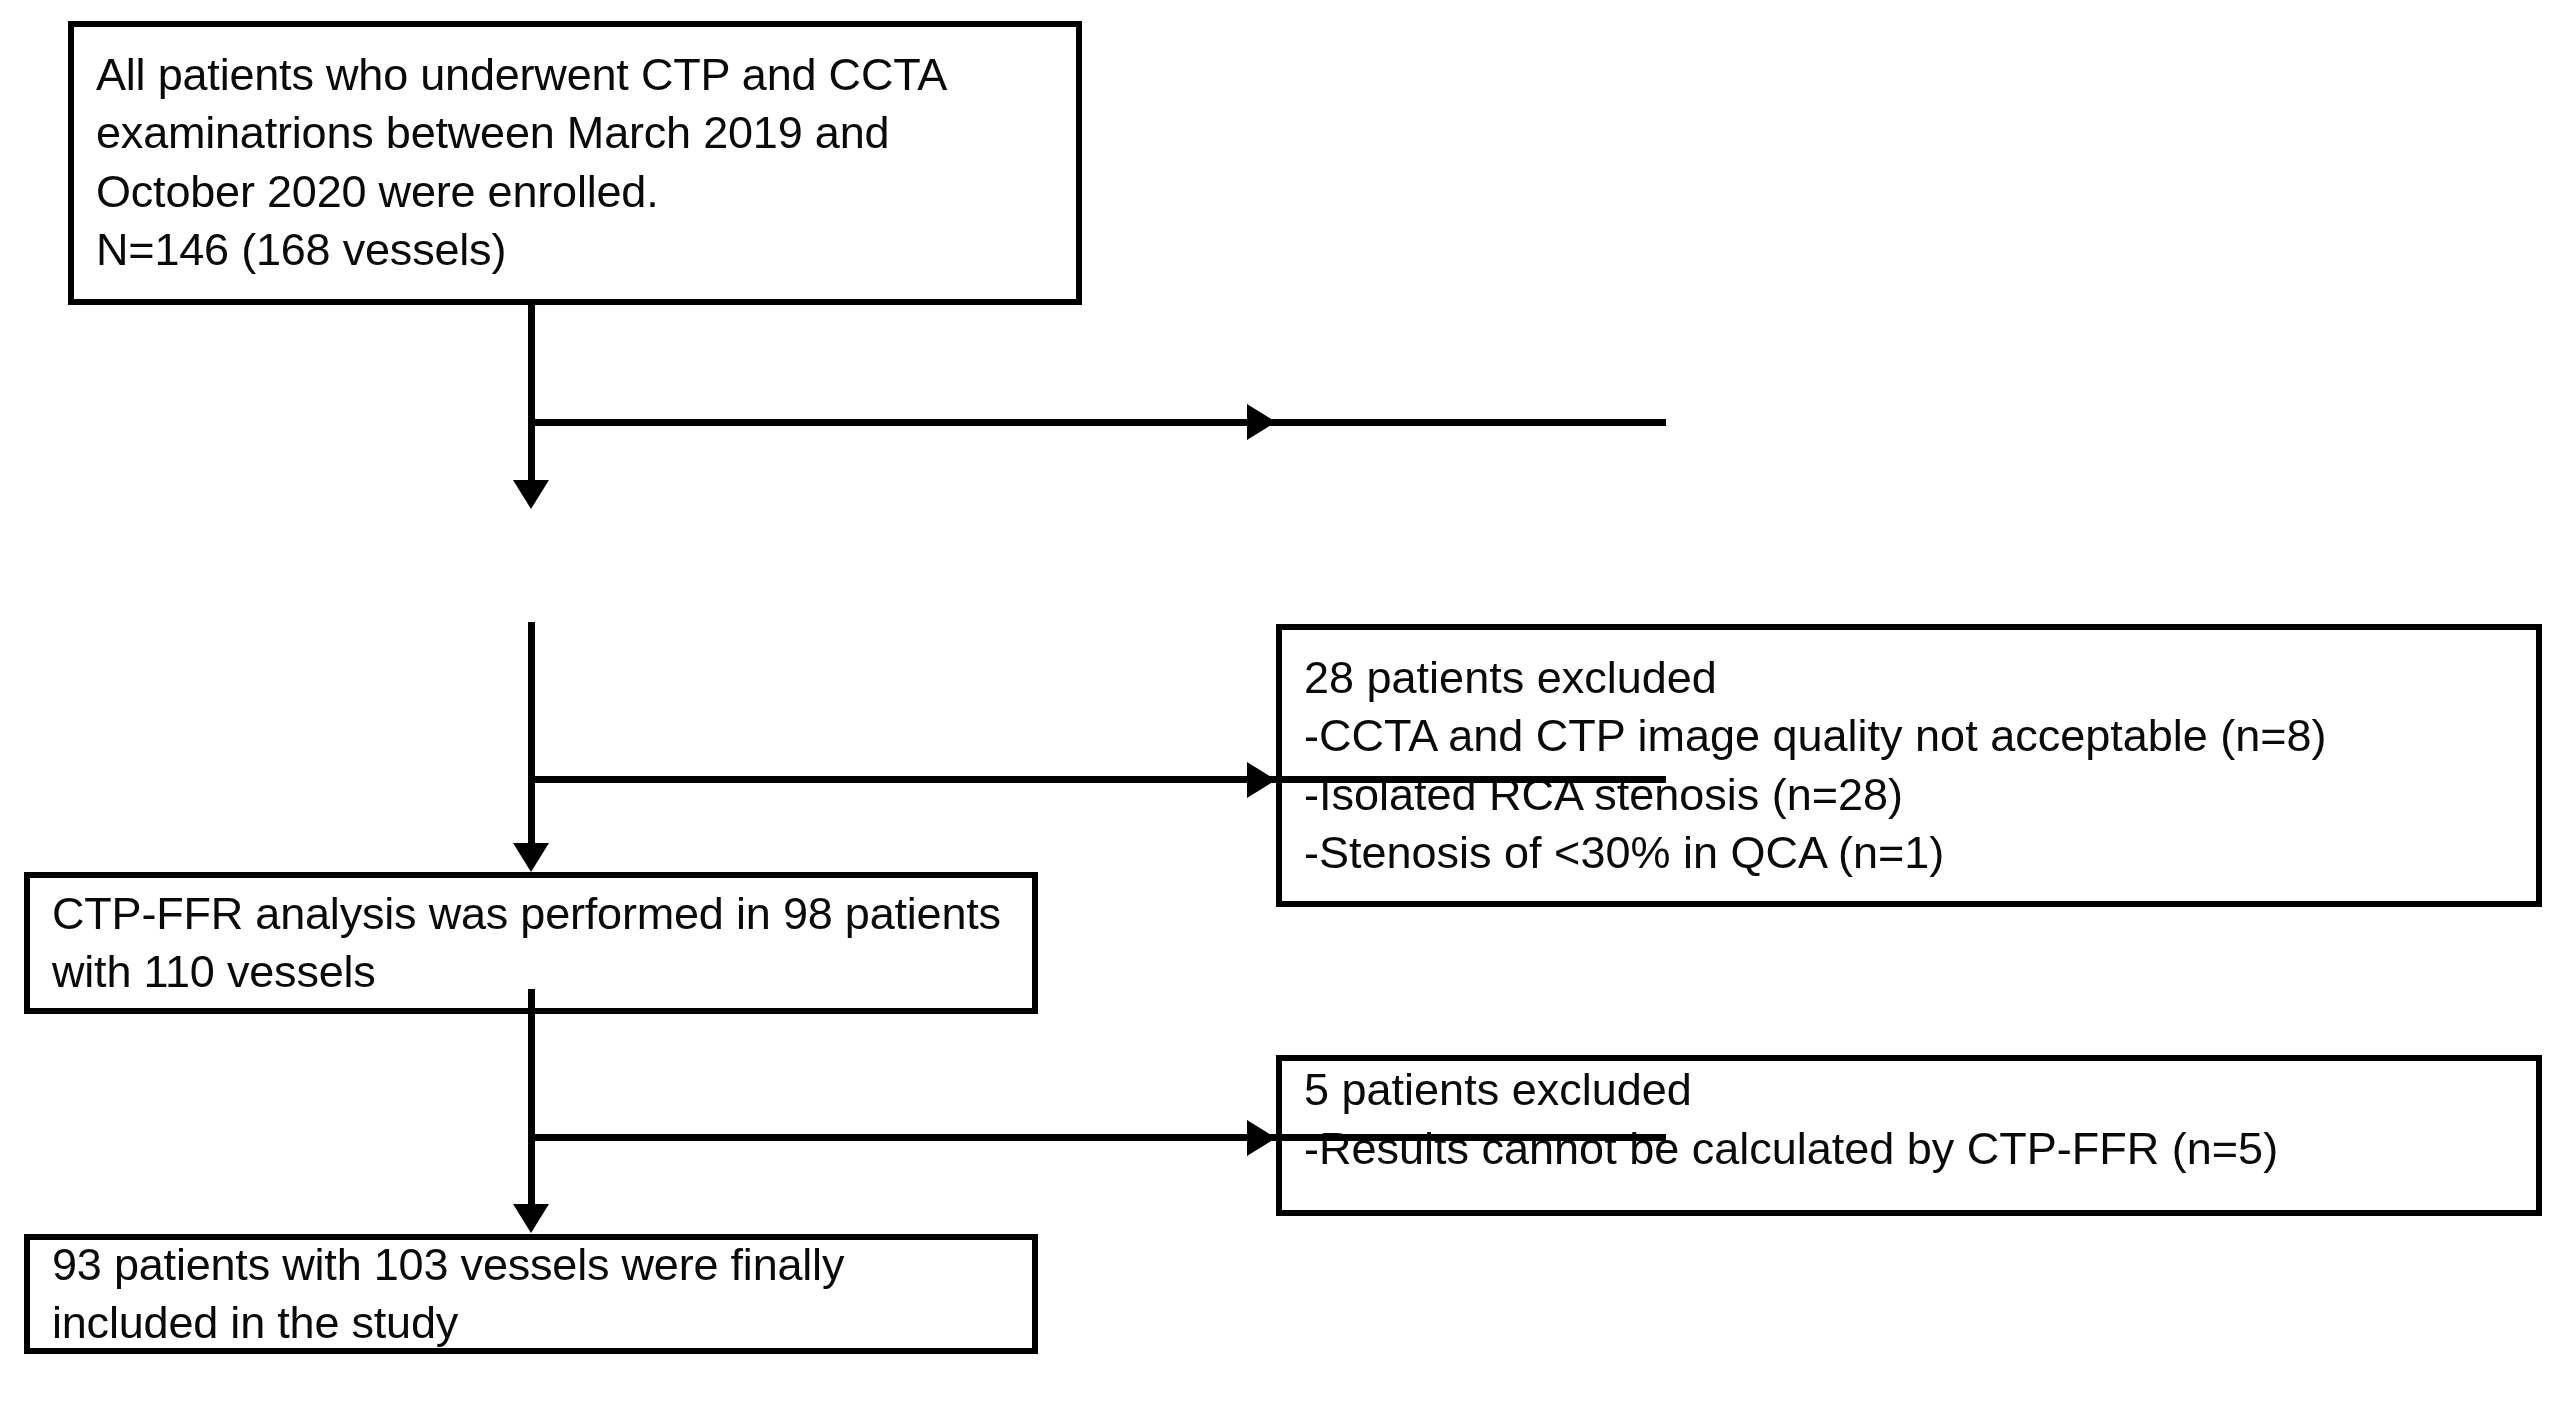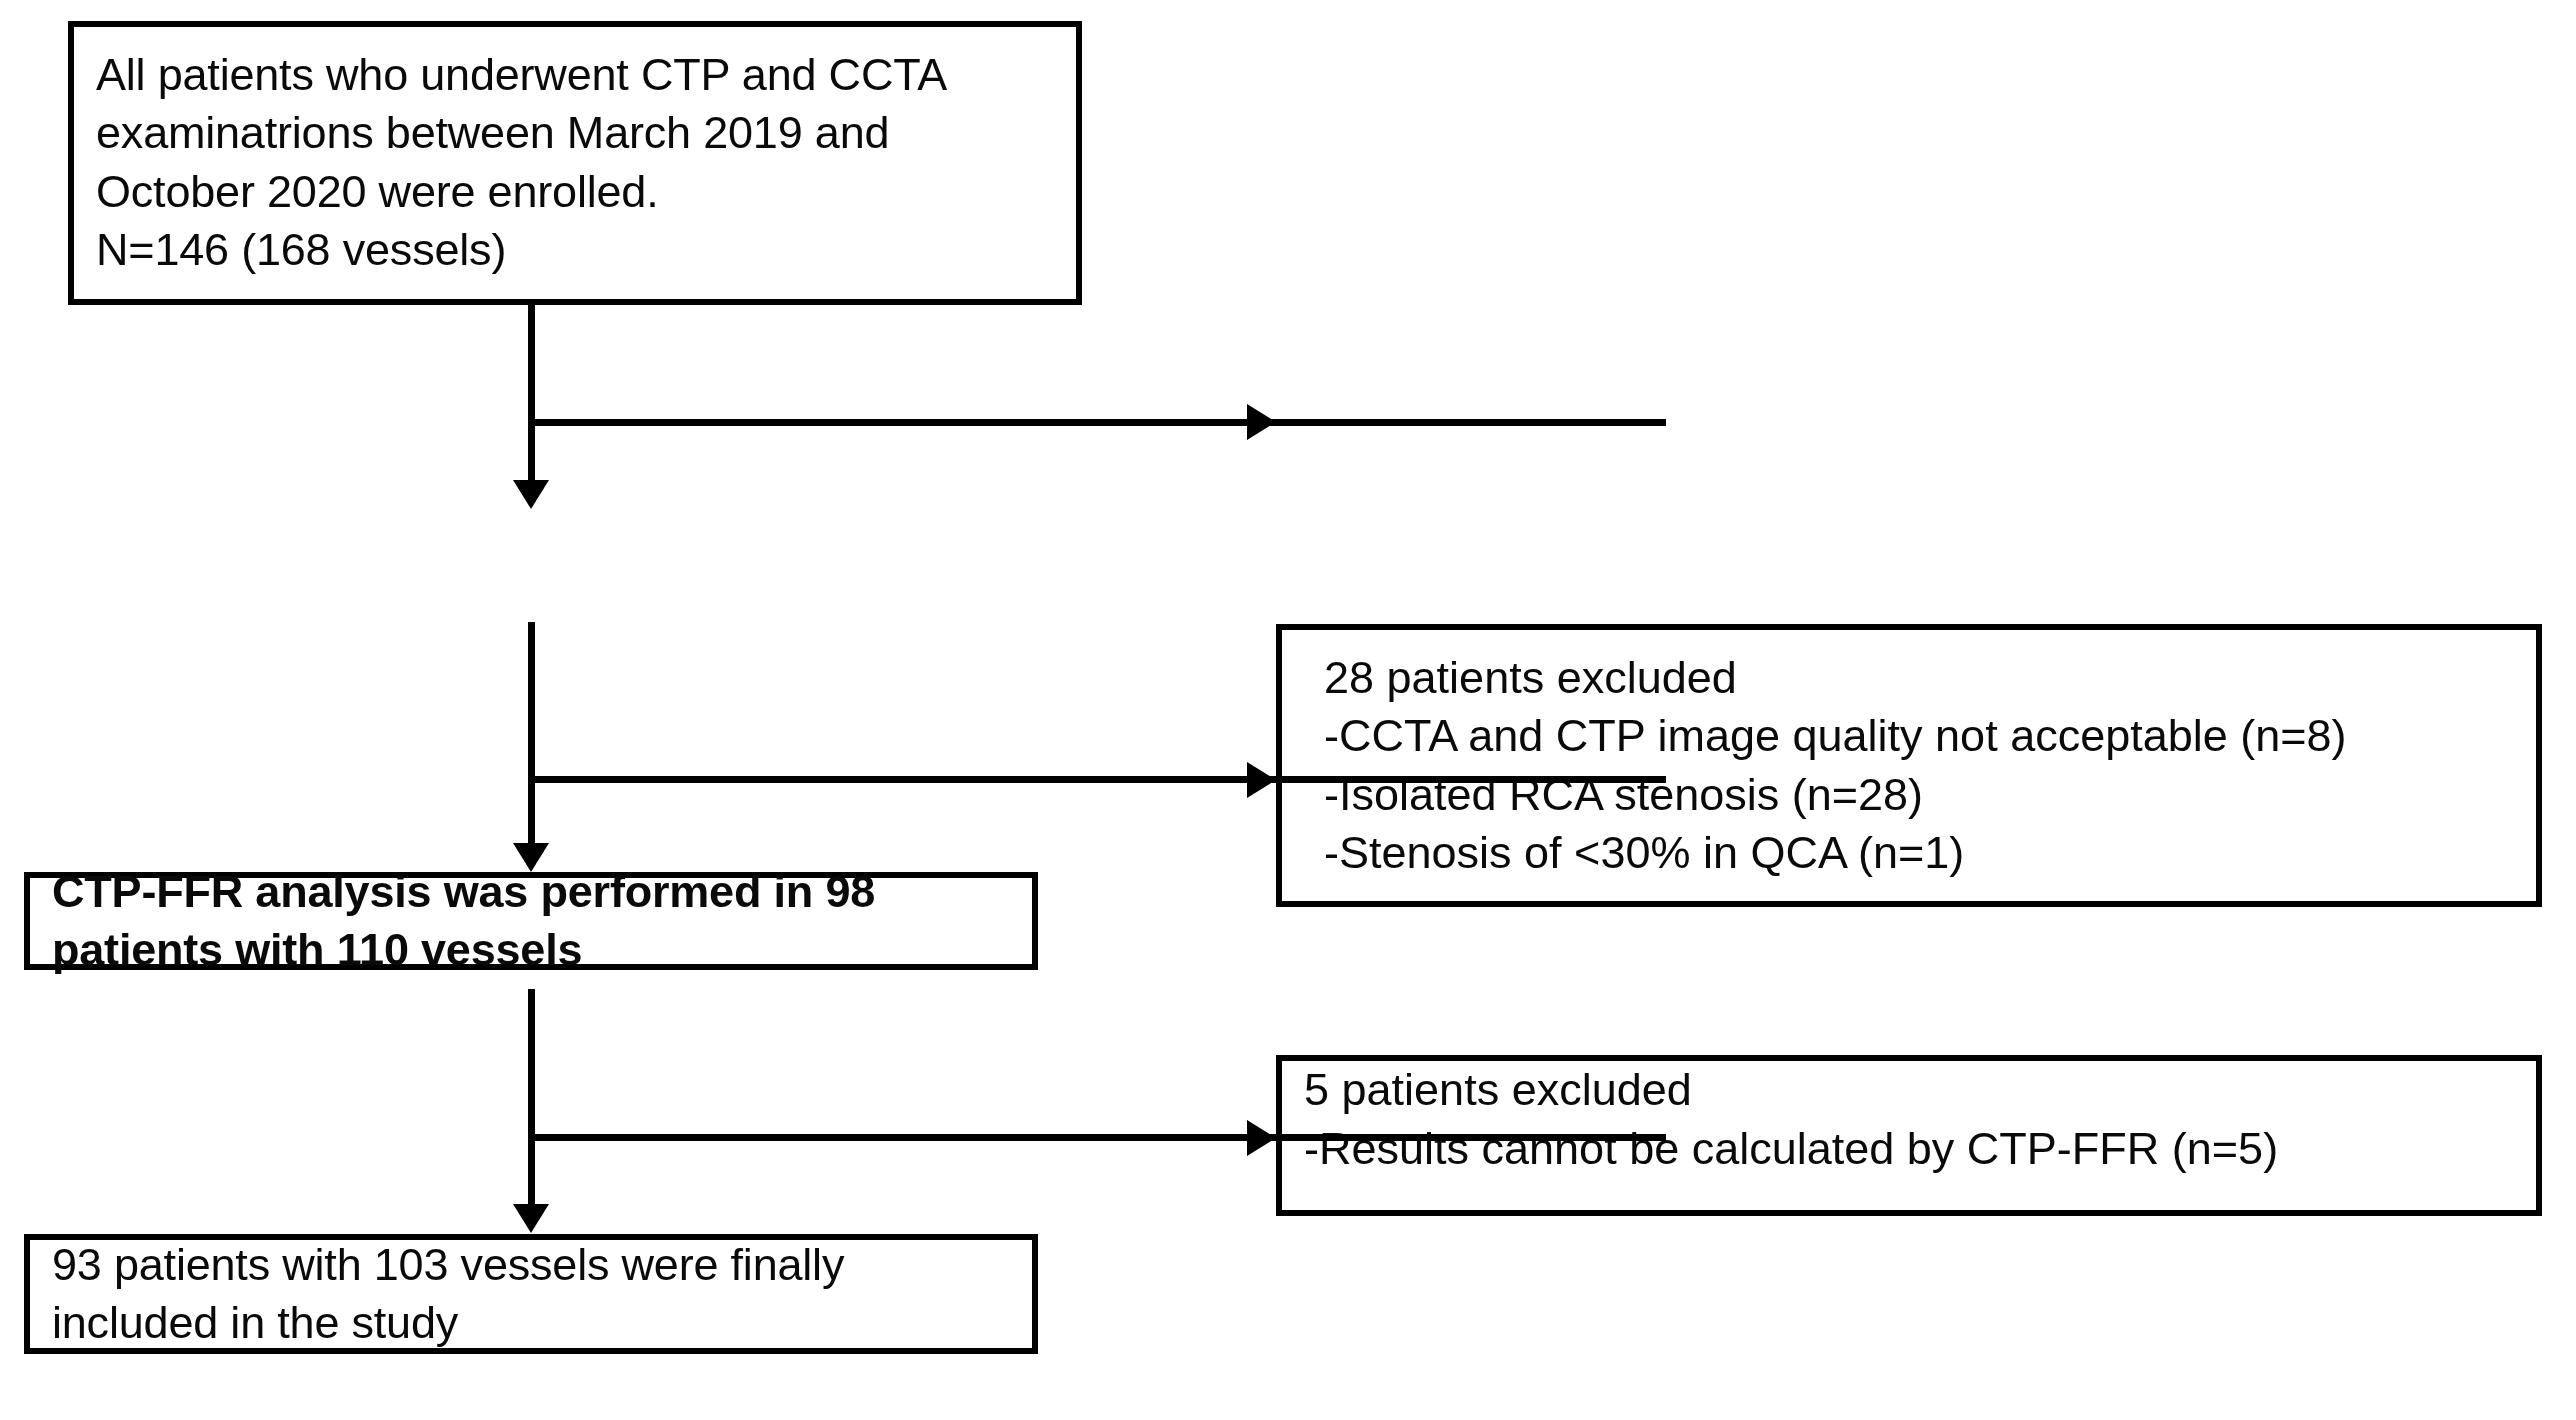--- a/index.html
+++ b/index.html
@@ -70,30 +70,30 @@
 <body>
 
 <div id="canvas">
 
   <div class="node-box" style="left:24px; top:20.6px; width:1014px; height:284px;margin-left:44px;">
     <div class="node-text">All patients who underwent CTP and CCTA examinatrions between March 2019 and October 2020 were enrolled.
 N=146 (168 vessels)</div>
   </div>
 
 
-  <div class="node-box" style="left:24px; top:872px; width:1014px; height:98px;font-weight:bold;">
+  <div class="node-box" style="left:24px; top:872px; width:1014px; height:142px;">
     <div class="node-text">CTP-FFR analysis was performed in 98 patients with 110 vessels</div>
   </div>
 
   <div class="node-box" style="left:24px; top:1234px; width:1014px; height:120px;">
     <div class="node-text">93 patients with 103 vessels were finally included in the study</div>
   </div>
 
 
-  <div class="node-box" style="left:1276px; top:624px; width:1266px; height:283px; justify-content:center;padding-left:20px;">
+  <div class="node-box" style="left:1276px; top:624px; width:1266px; height:283px; justify-content:center;">
     <div class="line-item">28 patients excluded</div>
     <div class="line-item">-CCTA and CTP image quality not acceptable (n=8)</div>
     <div class="line-item">-Isolated RCA stenosis (n=28)</div>
     <div class="line-item">-Stenosis of &lt;30% in QCA (n=1)</div>
   </div>
 
   <div class="node-box" style="left:1276px; top:1055px; width:1266px; height:161px; justify-content:flex-start;">
     <div class="line-item">5 patients excluded</div>
     <div class="line-item">-Results cannot be calculated by CTP-FFR (n=5)</div>
   </div>

